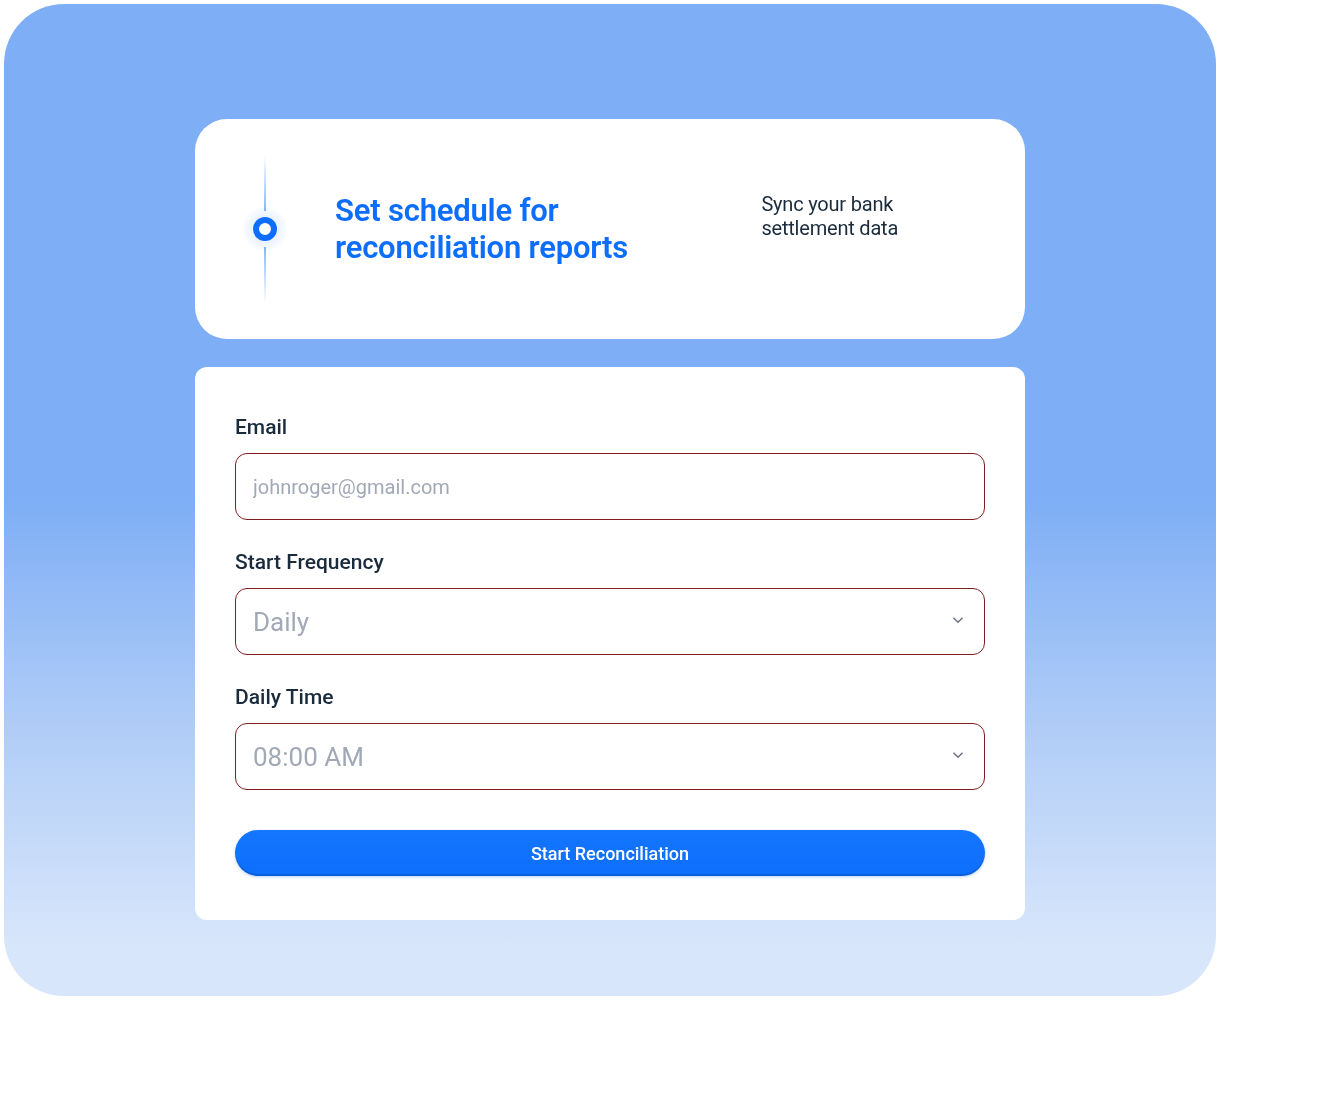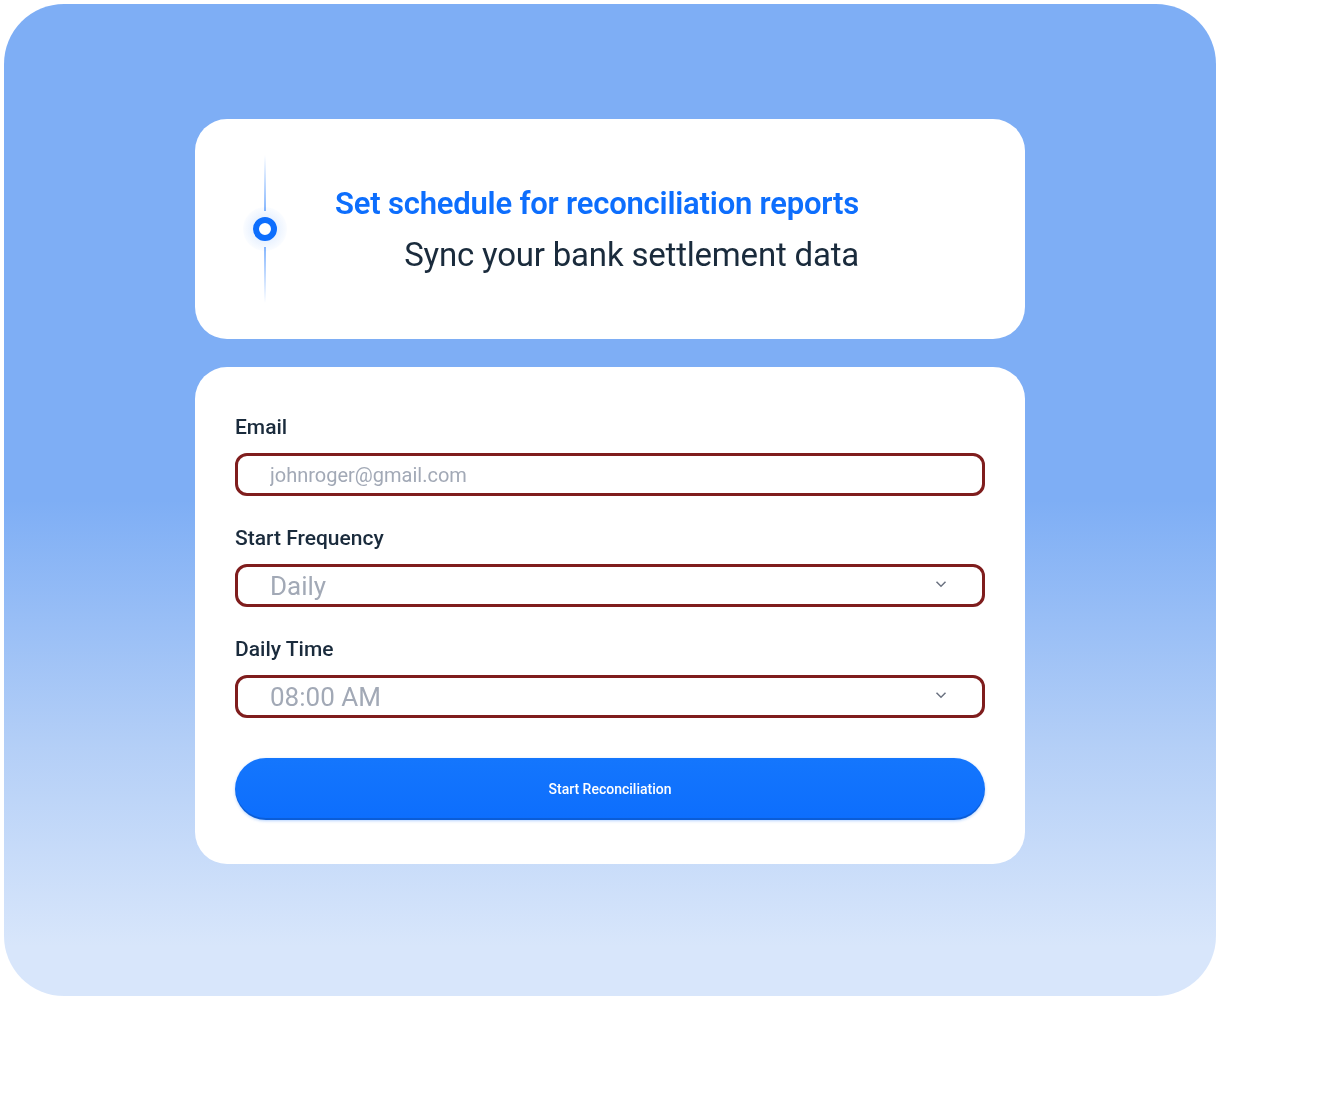--- a/index.html
+++ b/index.html
@@ -79,43 +79,42 @@
     .timeline-dot-ring {
       width: 24px;
       height: 24px;
       border-radius: 50%;
       background: #ffffff;
       border: 6px solid #0d6efd;
     }
 
     .header-text {
       display: flex;
-      flex-direction: column;
+      flex-direction: row;
       gap: 13px;
-      text-align: right;
     }
 
     .header-title {
       font-size: 31px;
       font-weight: 600;
       color: #0d6efd;
       letter-spacing: -0.2px;
     }
 
     .header-subtitle {
-      font-size: 33px;
+      font-size: 20px;
       font-weight: 400;
       color: #1a2b3c;
       letter-spacing: -0.2px;
     }
 
     .form-card {
       width: 830px;
       background: #ffffff;
-      border-radius: 32px;
+      border-radius: 12px;
       padding: 48px 40px 44px 40px;
       margin-top: 28px;
       display: flex;
       flex-direction: column;
     }
 
     .field-group {
       display: flex;
       flex-direction: column;
       margin-bottom: 30px;
@@ -127,24 +126,24 @@
     .field-label {
       font-size: 21px;
       font-weight: 500;
       color: #1a2b3c;
       margin-bottom: 14px;
     }
 
     .text-input,
     .select-input {
       width: 100%;
-      height: 43px;
-      border: 3px solid #7f1d1d;
+      height: 67px;
+      border: 1px solid #7f1d1d;
       border-radius: 12px;
-      padding: 0 32px;
+      padding: 0 17px;
       font-size: 20px;
       color: #1a2b3c;
       background: #ffffff;
       outline: none;
       display: flex;
       align-items: center;
       justify-content: space-between;
     }
 
     .text-input::placeholder {
@@ -159,26 +158,26 @@
     .chevron-icon svg {
       width: 18px;
       height: 18px;
       stroke: #6b7280;
       stroke-width: 2;
       fill: none;
     }
 
     .submit-button {
       width: 100%;
-      height: 62px;
+      height: 46px;
       background: linear-gradient(180deg, #1476fd 0%, #0d6efd 100%);
       border: none;
       border-radius: 999px;
       color: #ffffff;
-      font-size: 14px;
+      font-size: 18px;
       font-weight: 500;
       cursor: pointer;
       box-shadow: inset 0 -2px 0 rgba(0,0,0,0.15), 0 1px 3px rgba(13,110,253,0.3);
     }
   </style>
 </head>
 <body>
 
 <div class="outer-container">
 

